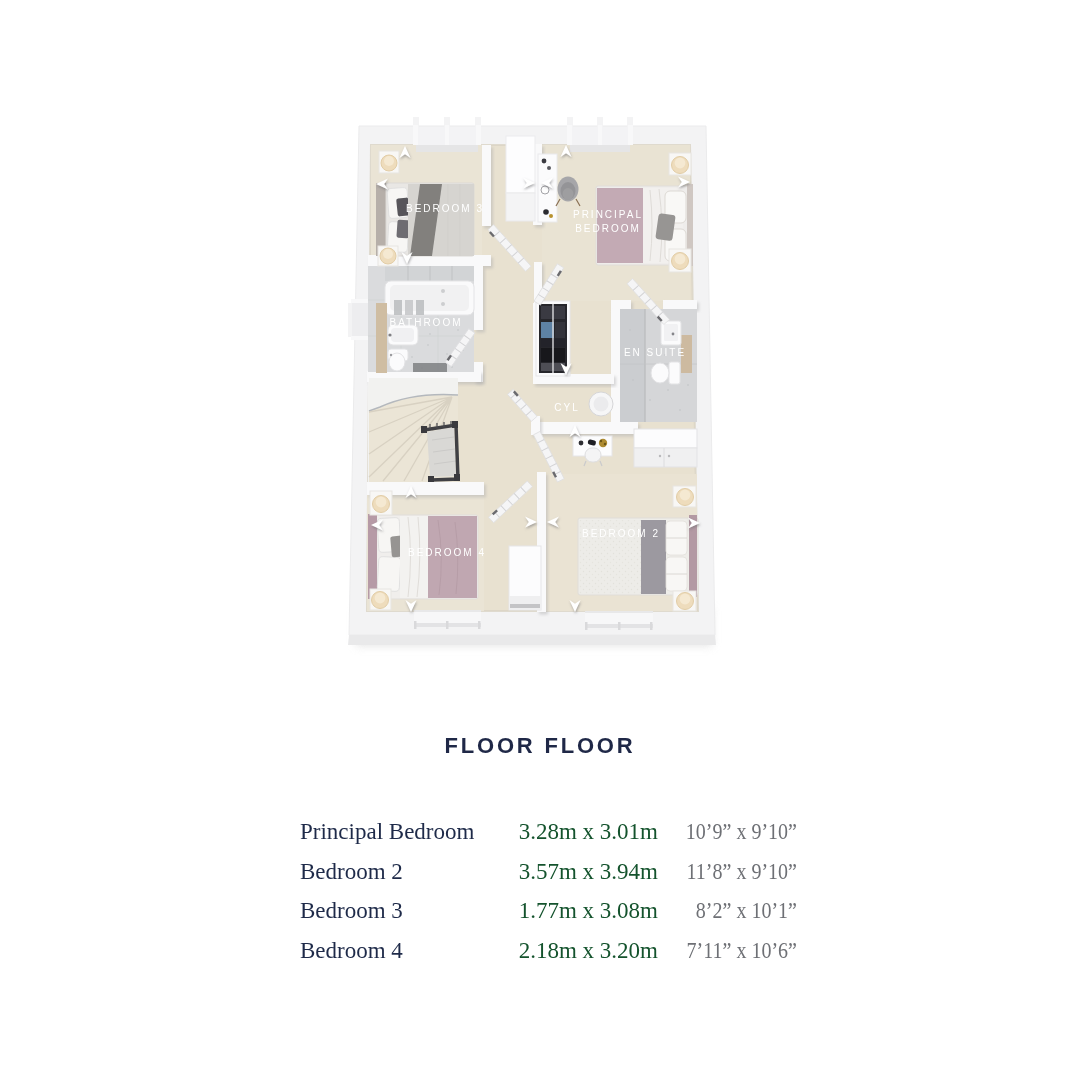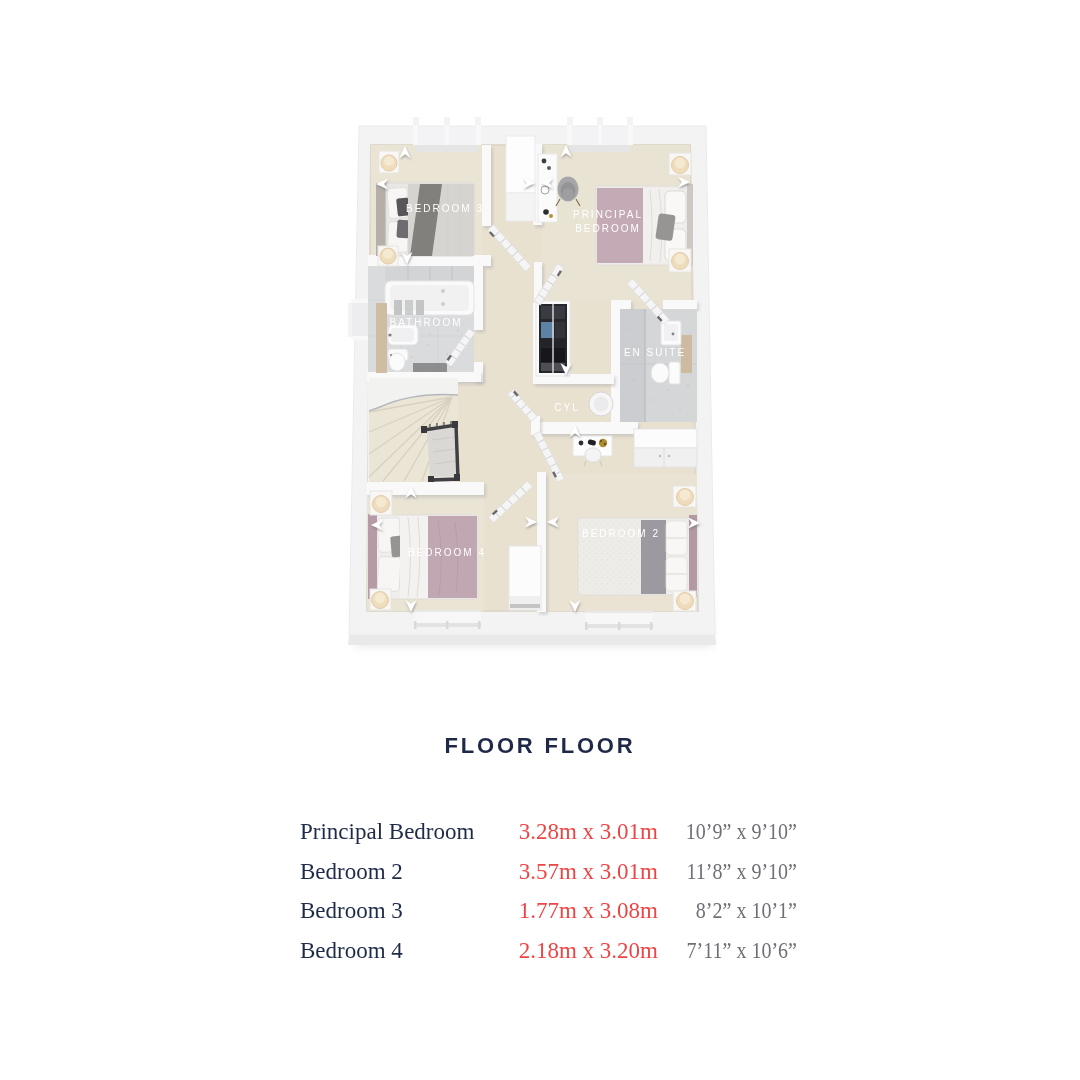--- a/index.html
+++ b/index.html
@@ -2,21 +2,21 @@
 <html><head>
 <meta charset="utf-8">
 <style>
   html,body{margin:0;padding:0;background:#ffffff;width:1080px;height:1080px;overflow:hidden;}
   .page{position:relative;width:1080px;height:1080px;background:#ffffff;font-family:"Liberation Sans",sans-serif;}
   .title{position:absolute;left:0;top:733px;width:1080px;text-align:center;
          font-family:"Liberation Sans",sans-serif;font-size:22px;font-weight:bold;
          letter-spacing:2.8px;color:#1f2847;}
   .row{position:absolute;font-family:"Liberation Serif",serif;font-size:23px;color:#1e2a49;white-space:nowrap;}
   .rname{position:absolute;left:300px;white-space:nowrap;}
-  .rmet{position:absolute;left:440px;width:218px;text-align:right;color:#ef4444;white-space:nowrap;}
+  .rmet{position:absolute;left:440px;width:218px;text-align:right;color:#14532d;white-space:nowrap;}
   .rimp{position:absolute;left:640px;width:157px;text-align:right;color:#6e7075;white-space:nowrap;transform:scaleX(0.87);transform-origin:100% 50%;}
 </style>
 </head>
 <body>
 <div class="page">
 
 <svg width="1080" height="1080" viewBox="0 0 1080 1080" style="position:absolute;left:0;top:0">
 <defs>
   <filter id="soft" x="-30%" y="-30%" width="160%" height="160%">
     <feGaussianBlur stdDeviation="4"></feGaussianBlur>
@@ -496,21 +496,21 @@
 <div class="title">FLOOR FLOOR</div>
 
 <div class="row" style="top:819px">
       <span class="rname">Principal Bedroom</span>
       <span class="rmet">3.28m x 3.01m</span>
       <span class="rimp">10’9” x 9’10”</span>
     </div>
 
 <div class="row" style="top:859px">
       <span class="rname">Bedroom 2</span>
-      <span class="rmet">3.57m x 3.01m</span>
+      <span class="rmet">3.57m x 3.94m</span>
       <span class="rimp">11’8” x 9’10”</span>
     </div>
 
 <div class="row" style="top:898px">
       <span class="rname">Bedroom 3</span>
       <span class="rmet">1.77m x 3.08m</span>
       <span class="rimp">8’2” x 10’1”</span>
     </div>
 
 <div class="row" style="top:938px">

